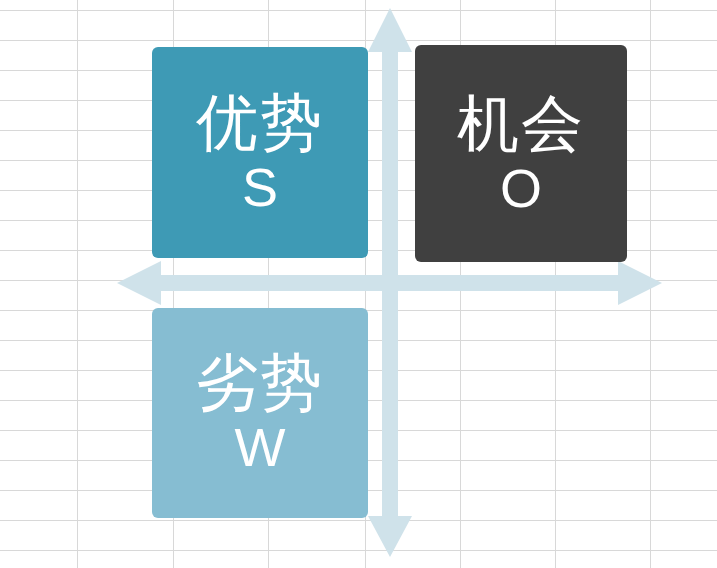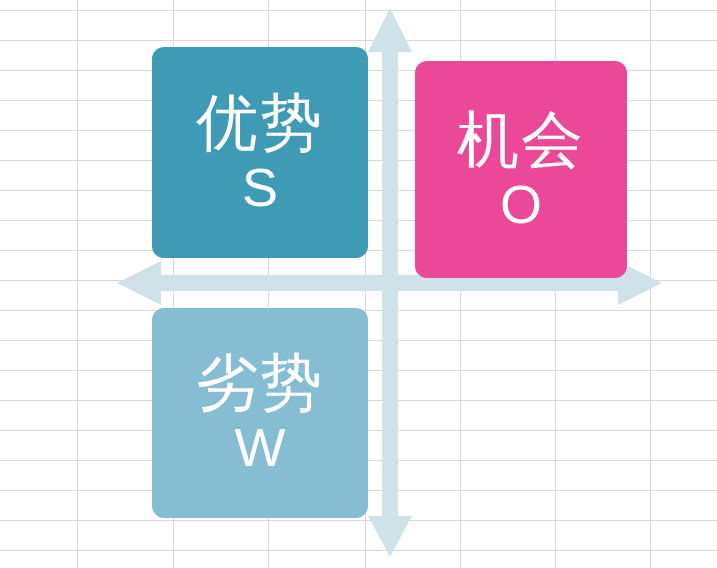--- a/index.html
+++ b/index.html
@@ -52,21 +52,21 @@
     top: 0;
     width: 717px;
     height: 568px;
     z-index: 1;
   }
 
   
   .quadrant {
     position: absolute;
     z-index: 2;
-    border-radius: 12px;
+    border-radius: 6px;
     display: flex;
     flex-direction: column;
     align-items: center;
     justify-content: center;
     color: #ffffff;
     box-sizing: border-box;
     line-height: 1.0;
   }
   .quadrant .cn {
     font-family: "Liberation Serif", "DejaVu Serif", serif;
@@ -128,21 +128,21 @@
 
       <polygon id="arrow-horizontal" fill="#cfe2ea" points="117,283 161,261 161,275 618,275 618,261 662,283 618,305 618,291 161,291 161,305"></polygon>
     </svg>
   </div>
 
   <div class="quadrant" id="q-strengths" style="background: rgb(62, 154, 181); color: rgb(255, 255, 255);">
     <span class="cn">优势</span>
     <span class="letter">S</span>
   </div>
 
-  <div class="quadrant" id="q-opportunities" style="background: #ec4899; color: rgb(255, 255, 255); margin-top: 16px;">
+  <div class="quadrant" id="q-opportunities" style="background: #404040; color: rgb(255, 255, 255);">
     <span class="cn">机会</span>
     <span class="letter">O</span>
   </div>
 
   <div class="quadrant" id="q-weaknesses" style="background: rgb(134, 189, 210); color: rgb(255, 255, 255);">
     <span class="cn">劣势</span>
     <span class="letter">W</span>
   </div>
 
 

